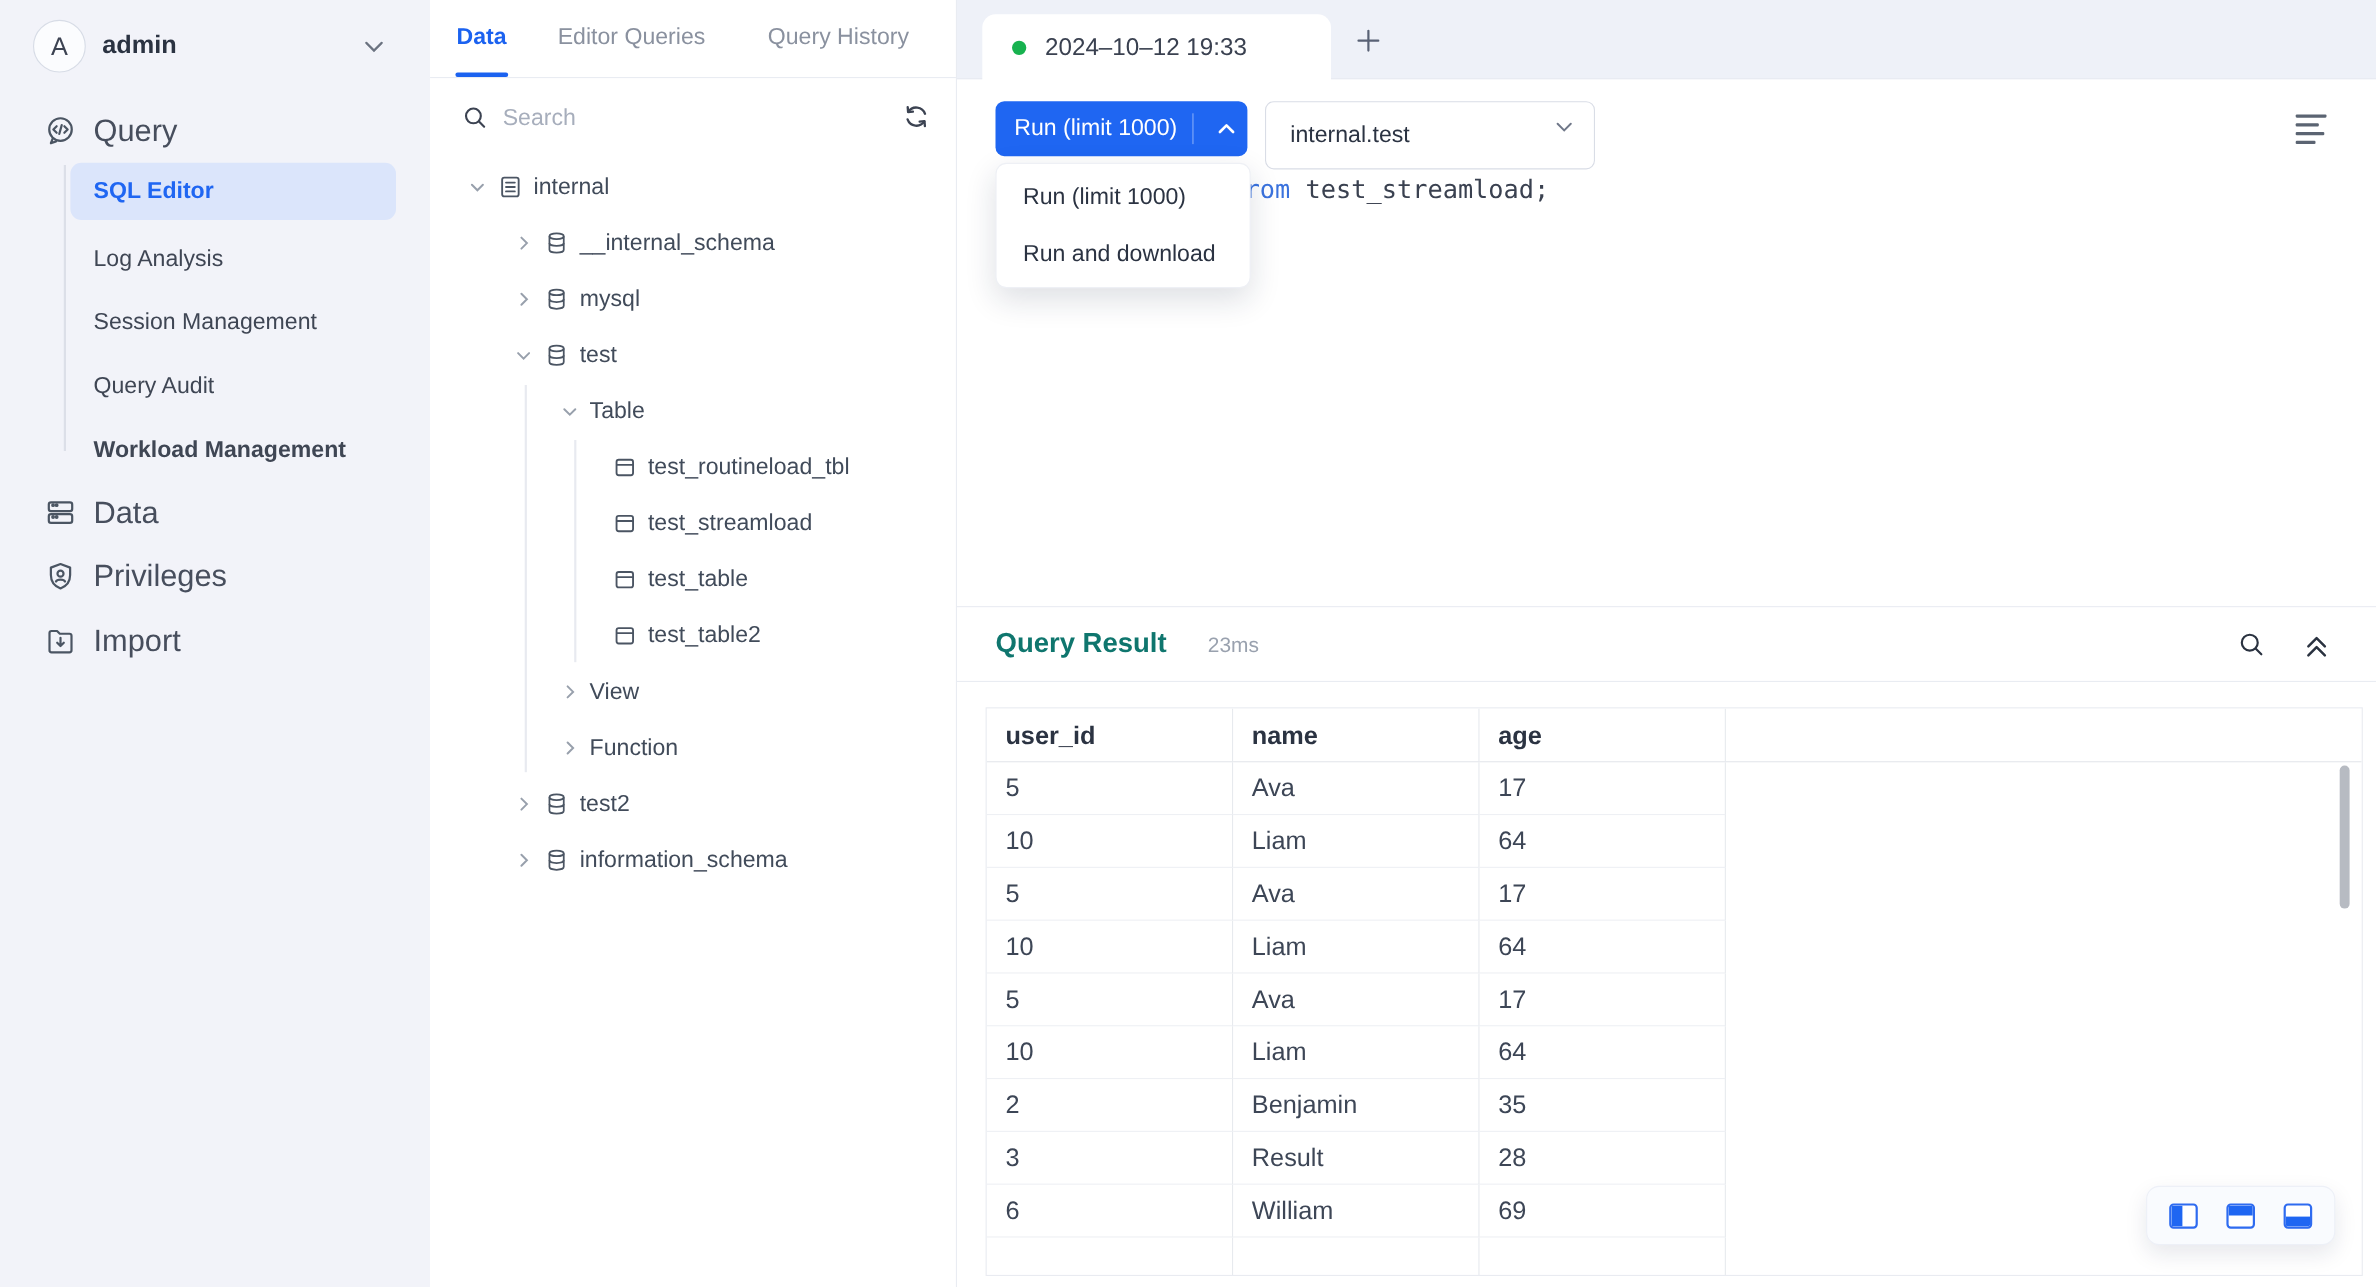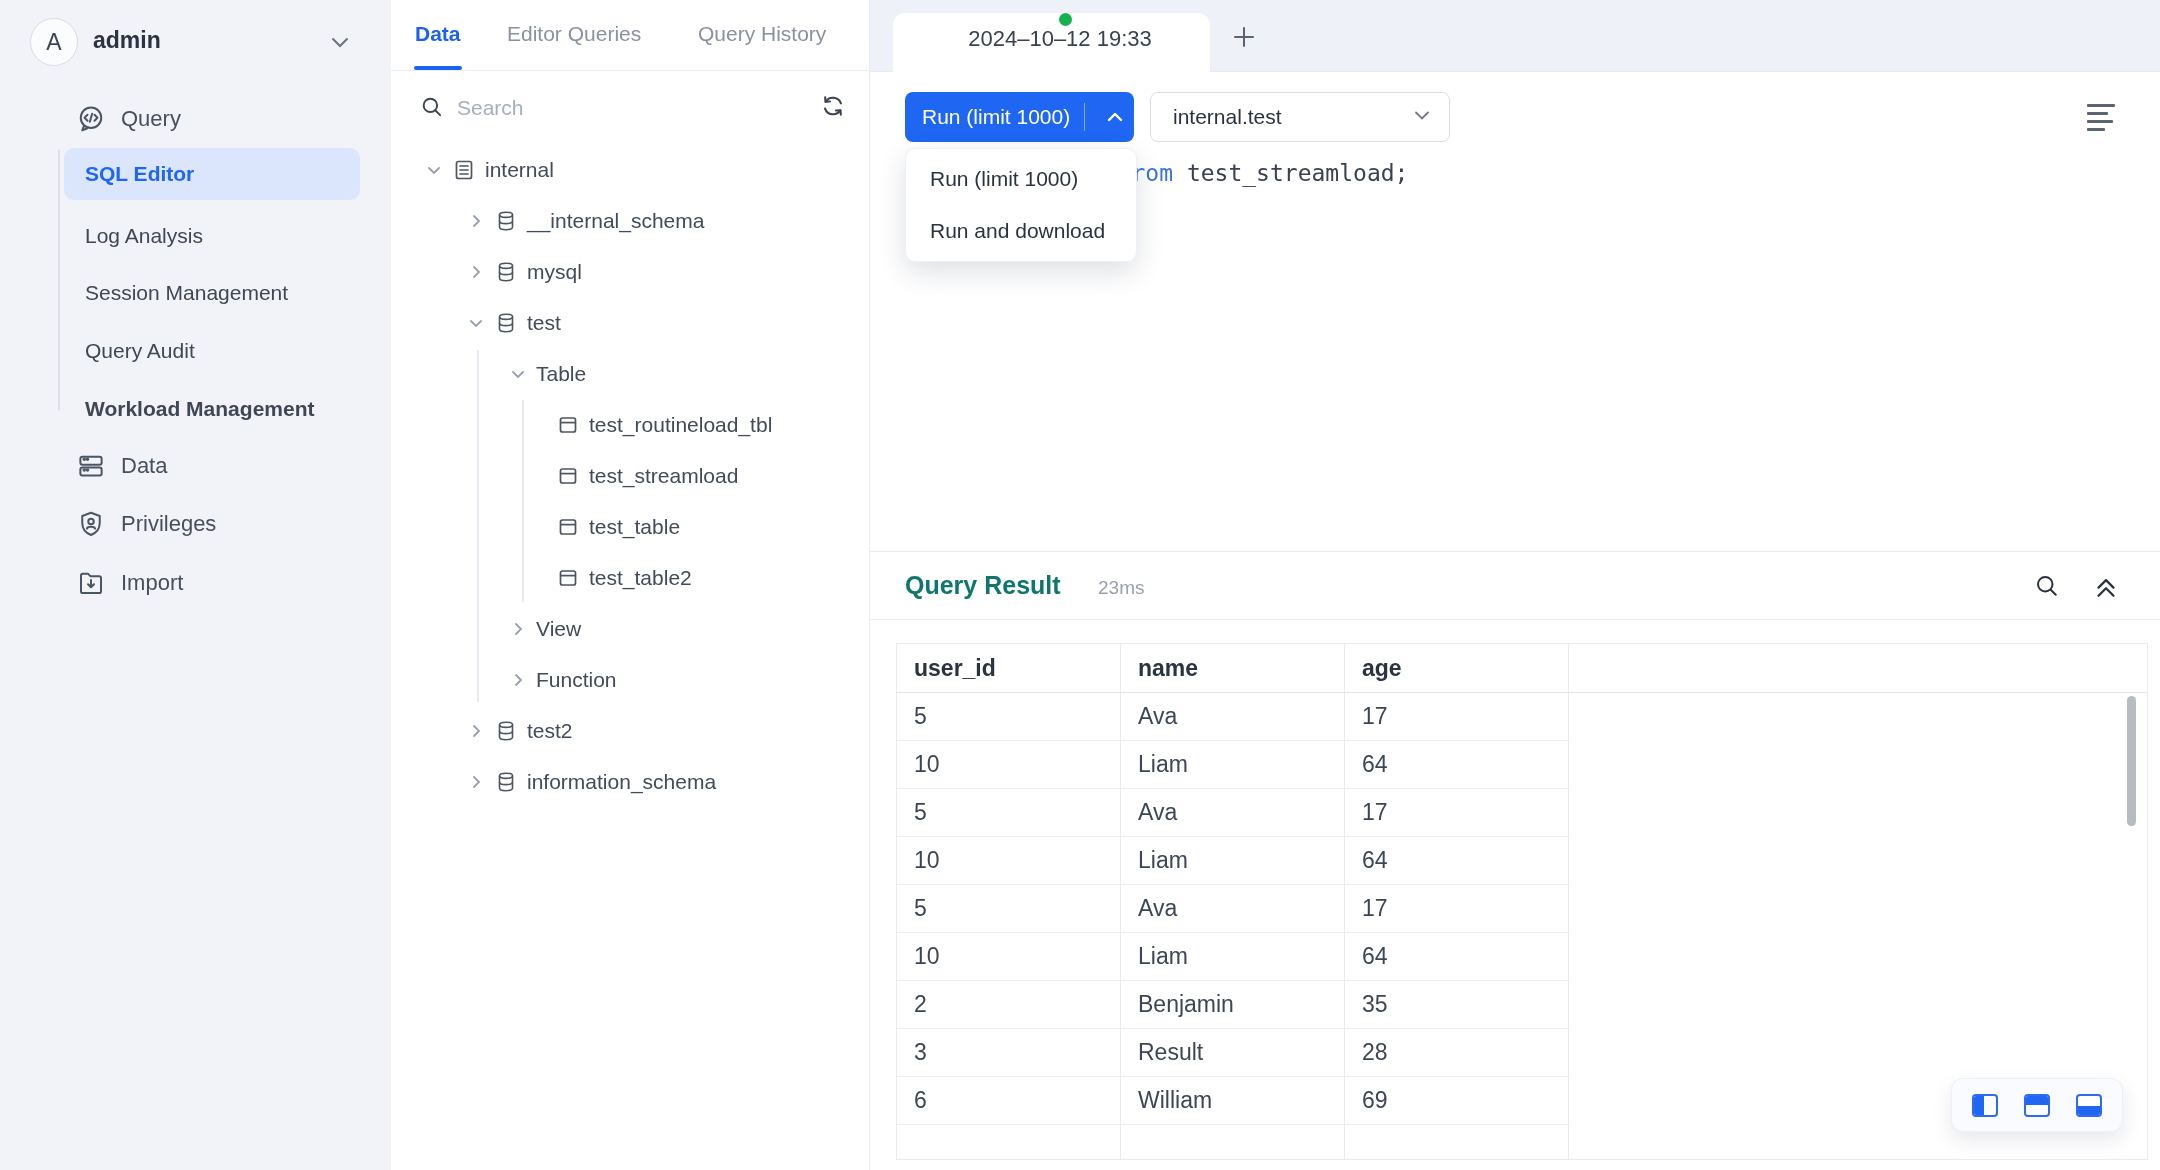--- a/index.html
+++ b/index.html
@@ -9,21 +9,21 @@
 
   
   .sidebar{position:absolute;left:0;top:0;width:391px;height:100%;background:#f2f3f9;}
   .user{position:absolute;left:0;top:18px;width:100%;height:50px;}
   .avatar{position:absolute;left:30px;top:0;width:46px;height:46px;border-radius:50%;
           background:#fbfcfe;border:1px solid #d7dce6;color:#3c4352;font-size:23px;
           display:flex;align-items:center;justify-content:center;}
   .user-name{position:absolute;left:93px;top:9px;font-size:23px;font-weight:700;color:#2b3342;}
   .user-chevron{position:absolute;left:330px;top:17px;color:#6b7280;}
   .nav-item{position:absolute;left:0;width:100%;height:46px;display:flex;align-items:center;
-            color:#474e5d;font-size:22px;padding-left:36px;}
+            color:#474e5d;font-size:28px;}
   .nav-icon{margin-left:40px;width:30px;height:30px;color:#4b5563;}
   .nav-label{margin-left:15px;}
   .sub{position:absolute;left:64px;width:296px;height:52px;border-radius:10px;display:flex;
        align-items:center;padding-left:21px;box-sizing:border-box;font-size:21px;color:#3f4654;}
   .sub.active{background:#dbe5fb;color:#1f66f2;font-weight:700;}
   .sub-guide{position:absolute;left:58px;top:150px;width:2px;height:260px;background:#dcdfe8;}
 
   
   .explorer{position:absolute;left:391px;top:0;width:479px;height:100%;background:#fff;
             border-right:1px solid #e9ecf2;box-sizing:border-box;}
@@ -43,32 +43,32 @@
   .t-icon{width:24px;height:24px;margin-right:9px;color:#4b5563;flex:none;}
   .tree-guide{position:absolute;width:2px;background:#e8eaf0;}
   .g1{left:86px;top:350px;height:352px;}
   .g2{left:131px;top:400px;height:202px;}
 
   
   .main{position:absolute;left:870px;top:0;width:1290px;height:100%;background:#fff;}
   .tabbar{position:absolute;left:0;top:0;right:0;height:72px;background:#eef1f8;
           border-bottom:1px solid #e7eaf1;box-sizing:border-box;}
   .tab-active{position:absolute;left:23px;top:13px;width:317px;height:60px;background:#fff;
-              border-radius:12px 12px 0 0;display:flex;align-items:center;flex-direction:column;}
+              border-radius:12px 12px 0 0;display:flex;align-items:center;}
   .dot{width:13px;height:13px;border-radius:50%;margin-left:27px;flex:none;}
   .tab-title{margin-left:17px;font-size:22px;color:#3a4150;}
   .plus-btn{position:absolute;left:356px;top:19px;width:36px;height:36px;color:#596275;
             display:flex;align-items:center;justify-content:center;}
 
   .run-btn{position:absolute;left:35px;top:92px;width:229px;height:50px;background:#1f66f2;
            border-radius:8px;color:#fff;display:flex;align-items:center;}
   .run-label{margin-left:17px;font-size:21px;}
   .run-divider{position:absolute;left:179px;top:11px;width:1px;height:28px;background:rgba(255,255,255,.45);}
   .run-caret{position:absolute;left:191px;top:0;width:38px;height:50px;display:flex;align-items:center;justify-content:center;}
-  .ctx-select{position:absolute;left:280px;top:92px;width:300px;height:50px;background:#fff;
+  .ctx-select{position:absolute;left:280px;top:92px;width:300px;height:62px;background:#fff;
               border:1px solid #d9dde6;border-radius:8px;box-sizing:border-box;display:flex;align-items:center;}
   .ctx-value{margin-left:22px;font-size:21px;color:#2b3342;}
   .ctx-caret{position:absolute;right:18px;top:16px;color:#707889;}
   .format-btn{position:absolute;left:1213px;top:99px;width:36px;height:36px;color:#5b6472;}
   .fbar{position:absolute;left:4px;height:3px;border-radius:1px;background:#5b6472;}
 
   .code-line{position:absolute;left:123px;top:160px;font-family:"DejaVu Sans Mono",monospace;
              font-size:23px;color:#3a4150;white-space:pre;z-index:1;}
   .kw{color:#3b73de;}
 

